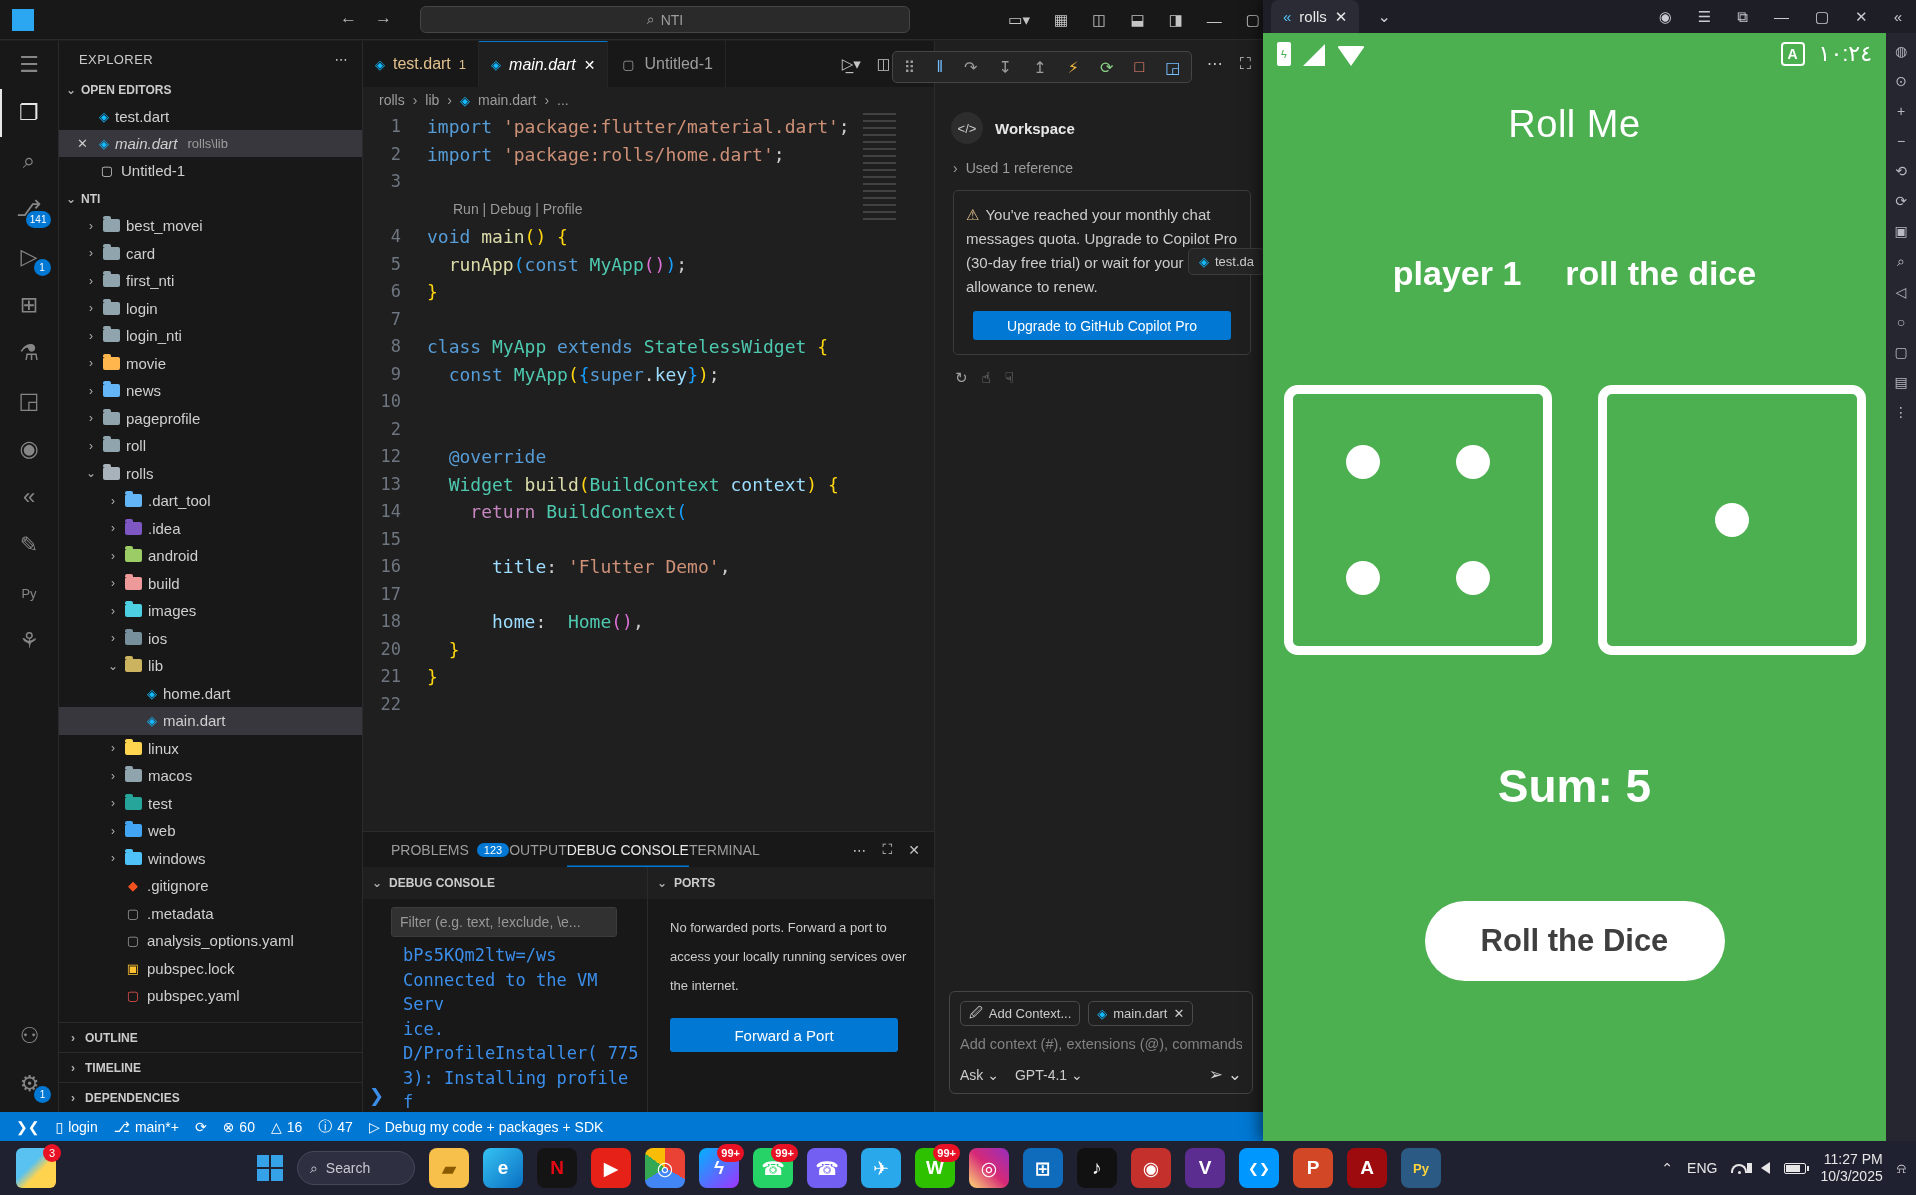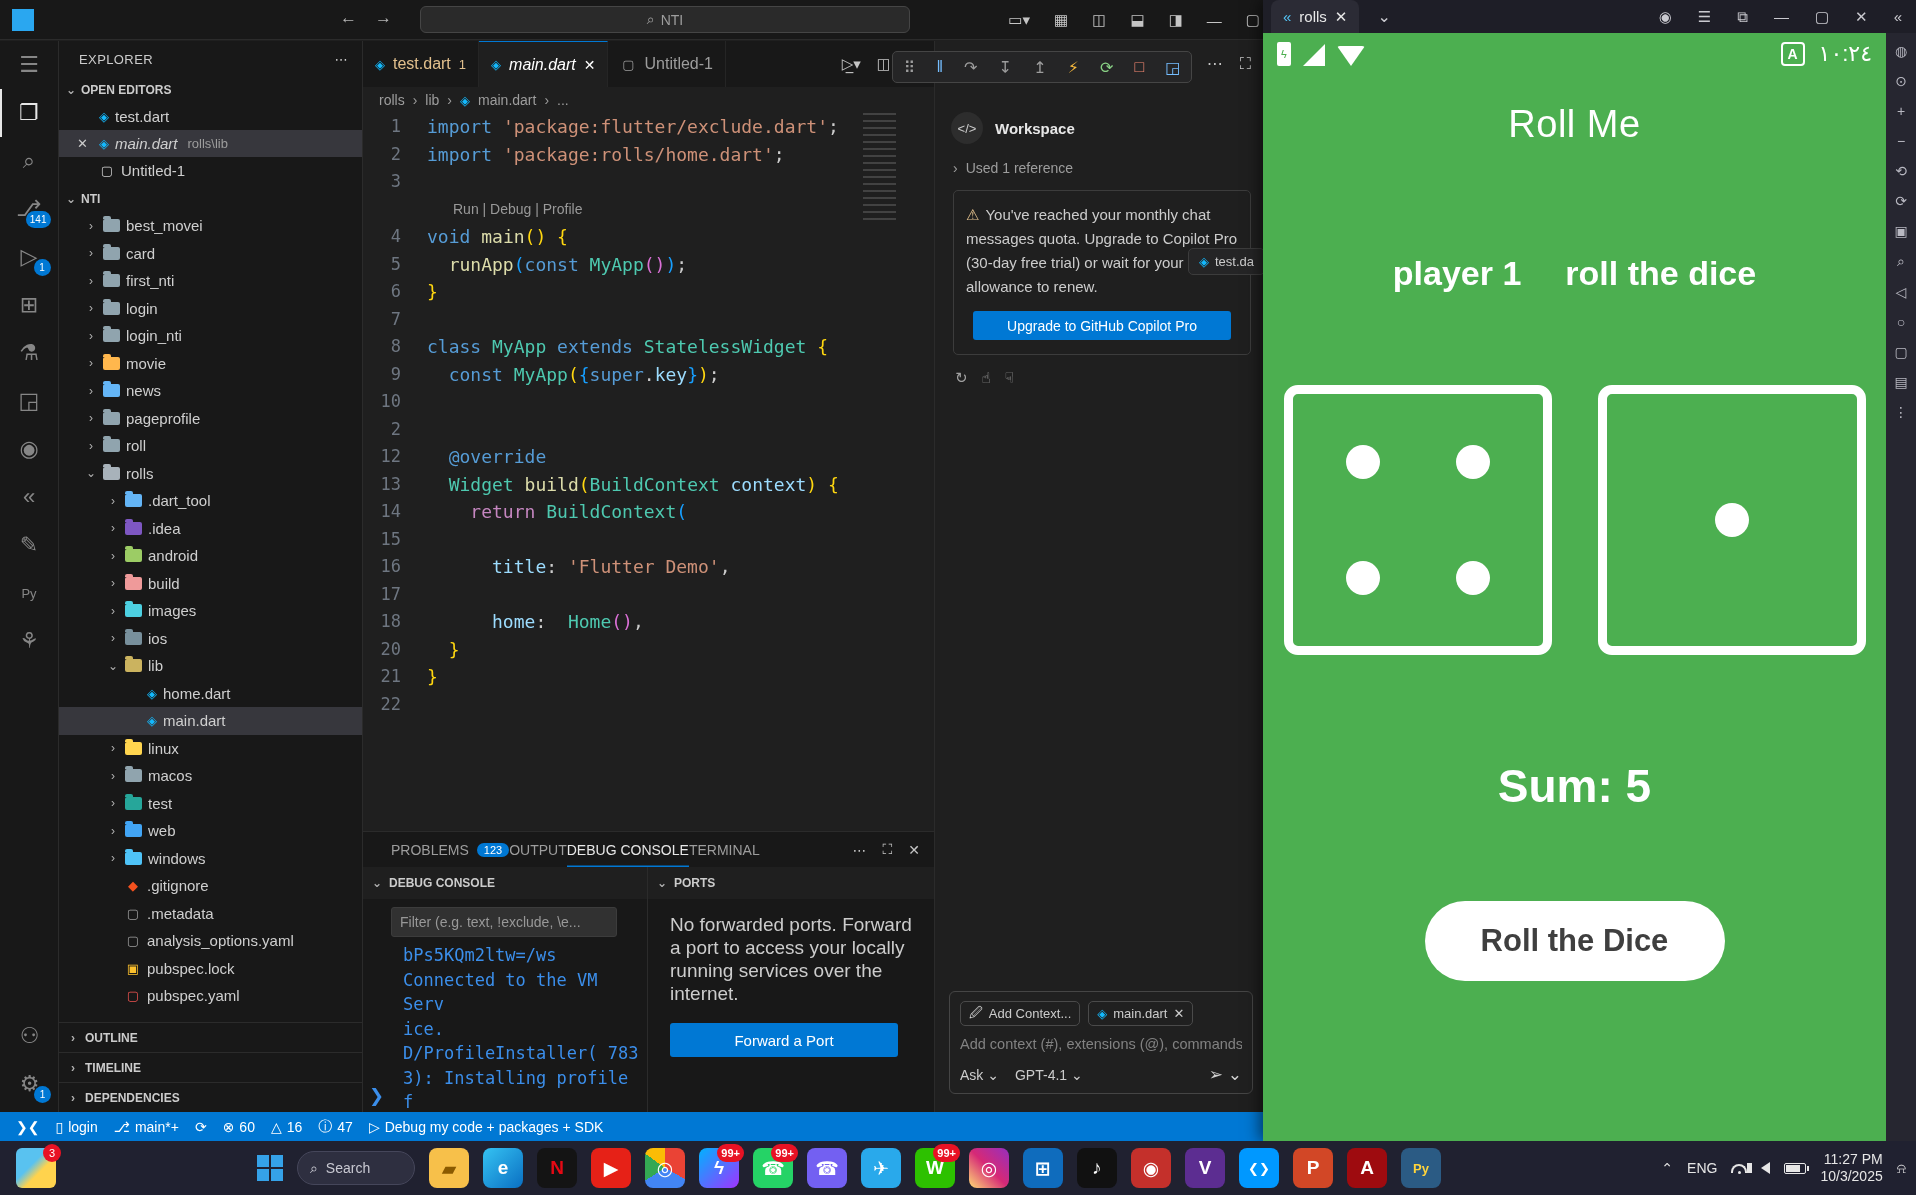--- a/index.html
+++ b/index.html
@@ -64,21 +64,21 @@
   .ptab.active { color:#e7e7e7; box-shadow:inset 0 -1.5px 0 #0078d4; }
   .pbadge { background:#0078d4; color:#fff; border-radius:10px; font-size:11px; padding:1px 7px; }
   .panel-actions { margin-left:auto; display:flex; gap:16px; padding-right:14px; color:#c5c5c5; font-size:14px; align-items:center; }
   .panel-body { display:flex; height:246px; }
   .pleft { width:285px; border-right:1px solid #2b2b2b; position:relative; }
   .pright { flex:1; position:relative; }
   .psec-head { height:32px; display:flex; align-items:center; gap:6px; font-weight:bold; font-size:12px; color:#cccccc; padding-left:8px; background:#1f1f1f; }
   .filterbox { margin:8px 0 6px 28px; width:226px; height:30px; background:#313131; border:1px solid #3c3c3c; border-radius:3px; color:#989898; font-size:14px; display:flex; align-items:center; padding-left:8px; }
   .console { padding-left:40px; font-family:"DejaVu Sans Mono","Liberation Mono",monospace; font-size:17px; line-height:24.5px; color:#3b8eea; }
   .cprompt { position:absolute; bottom:6px; left:6px; color:#3b8eea; font-size:18px; font-weight:bold; }
-  .ports-msg { padding:14px 20px 0 22px; font-size:19px; line-height:23px; color:#cccccc; }
+  .ports-msg { padding:14px 20px 0 22px; font-size:13px; line-height:29px; color:#cccccc; }
   .fwd-btn { margin:18px 0 0 22px; width:228px; height:34px; background:#0078d4; color:#fff; border:none; border-radius:3px; font-size:15px; cursor:pointer; }
 
   
   .chat { width:330px; background:#1f1f1f; position:relative; font-size:15px; }
   .chat-head { height:45px; display:flex; align-items:center; padding:0 14px 0 22px; }
   .chat-title { color:#e7e7e7; font-size:13px; letter-spacing:.5px; box-shadow:0 2px 0 #0078d4; padding-bottom:6px; }
   .chat-acts { margin-left:auto; display:flex; gap:17px; color:#c5c5c5; font-size:16px; align-items:center; }
   .bubble { margin:8px 14px 0 18px; background:#202c44; border-radius:6px; padding:10px 12px; line-height:25px; color:#dddddd; }
   .chipz { background:rgba(86,156,214,.22); color:#4daafc; border-radius:4px; padding:1px 6px; }
   .refchip { position:absolute; right:0px; top:207px; background:#252526; border:1px solid #3c3c3c; border-radius:5px; height:27px; display:flex; align-items:center; gap:6px; padding:0 10px; font-size:13px; color:#cccccc; }
@@ -448,21 +448,21 @@
             <span>rolls</span>
             <span>›</span>
             <span>lib</span>
             <span>›</span>
             <span class="dartic">◈</span>
             <span>main.dart</span>
             <span>›</span>
             <span>...</span>
           </div>
         <div class="codearea" id="codearea">
-            <div class="cline"><span class="lnum">1</span><span><span class="tok-k">import</span><span class="tok-w"> </span><span class="tok-s">'package:flutter/exclude.dart'</span><span class="tok-w">;</span></span></div>
+            <div class="cline"><span class="lnum">1</span><span><span class="tok-k">import</span><span class="tok-w"> </span><span class="tok-s">'package:flutter/material.dart'</span><span class="tok-w">;</span></span></div>
             <div class="cline"><span class="lnum">2</span><span><span class="tok-k">import</span><span class="tok-w"> </span><span class="tok-s">'package:rolls/home.dart'</span><span class="tok-w">;</span></span></div>
             <div class="cline"><span class="lnum">3</span><span></span></div>
             <div class="lens">Run | Debug | Profile</div>
             <div class="cline"><span class="lnum">4</span><span><span class="tok-k">void</span><span class="tok-w"> </span><span class="tok-f">main</span><span class="tok-g">()</span><span class="tok-w"> </span><span class="tok-g">{</span></span></div>
             <div class="cline"><span class="lnum">5</span><span><span class="tok-w">  </span><span class="tok-f">runApp</span><span class="tok-b">(</span><span class="tok-k">const</span><span class="tok-w"> </span><span class="tok-t">MyApp</span><span class="tok-m">()</span><span class="tok-b">)</span><span class="tok-w">;</span></span></div>
             <div class="cline"><span class="lnum">6</span><span><span class="tok-g">}</span></span></div>
             <div class="cline"><span class="lnum">7</span><span></span></div>
             <div class="cline"><span class="lnum">8</span><span><span class="tok-k">class</span><span class="tok-w"> </span><span class="tok-t">MyApp</span><span class="tok-w"> </span><span class="tok-k">extends</span><span class="tok-w"> </span><span class="tok-t">StatelessWidget</span><span class="tok-w"> </span><span class="tok-g">{</span></span></div>
             <div class="cline"><span class="lnum">9</span><span><span class="tok-w">  </span><span class="tok-k">const</span><span class="tok-w"> </span><span class="tok-t">MyApp</span><span class="tok-g">(</span><span class="tok-b">{</span><span class="tok-k">super</span><span class="tok-w">.</span><span class="tok-p">key</span><span class="tok-b">}</span><span class="tok-g">)</span><span class="tok-w">;</span></span></div>
             <div class="cline"><span class="lnum">10</span><span></span></div>
@@ -507,21 +507,21 @@
                 <span class="chev">⌄</span>
                 <span>DEBUG CONSOLE</span>
               </div>
               <div class="filterbox">
                 <span>Filter (e.g. text, !exclude, \e...</span>
               </div>
               <div class="console" id="console-lines">
                   <div>bPs5KQm2ltw=/ws</div>
                   <div>Connected to the VM Serv</div>
                   <div>ice.</div>
-                  <div>D/ProfileInstaller( 783</div>
+                  <div>D/ProfileInstaller( 775</div>
                   <div>3): Installing profile f</div>
                   <div>or com.example.rolls</div>
                 </div>
               <div class="cprompt">❯</div>
             </div>
             <div class="pright">
               <div class="psec-head">
                 <span class="chev">⌄</span>
                 <span>PORTS</span>
               </div>

